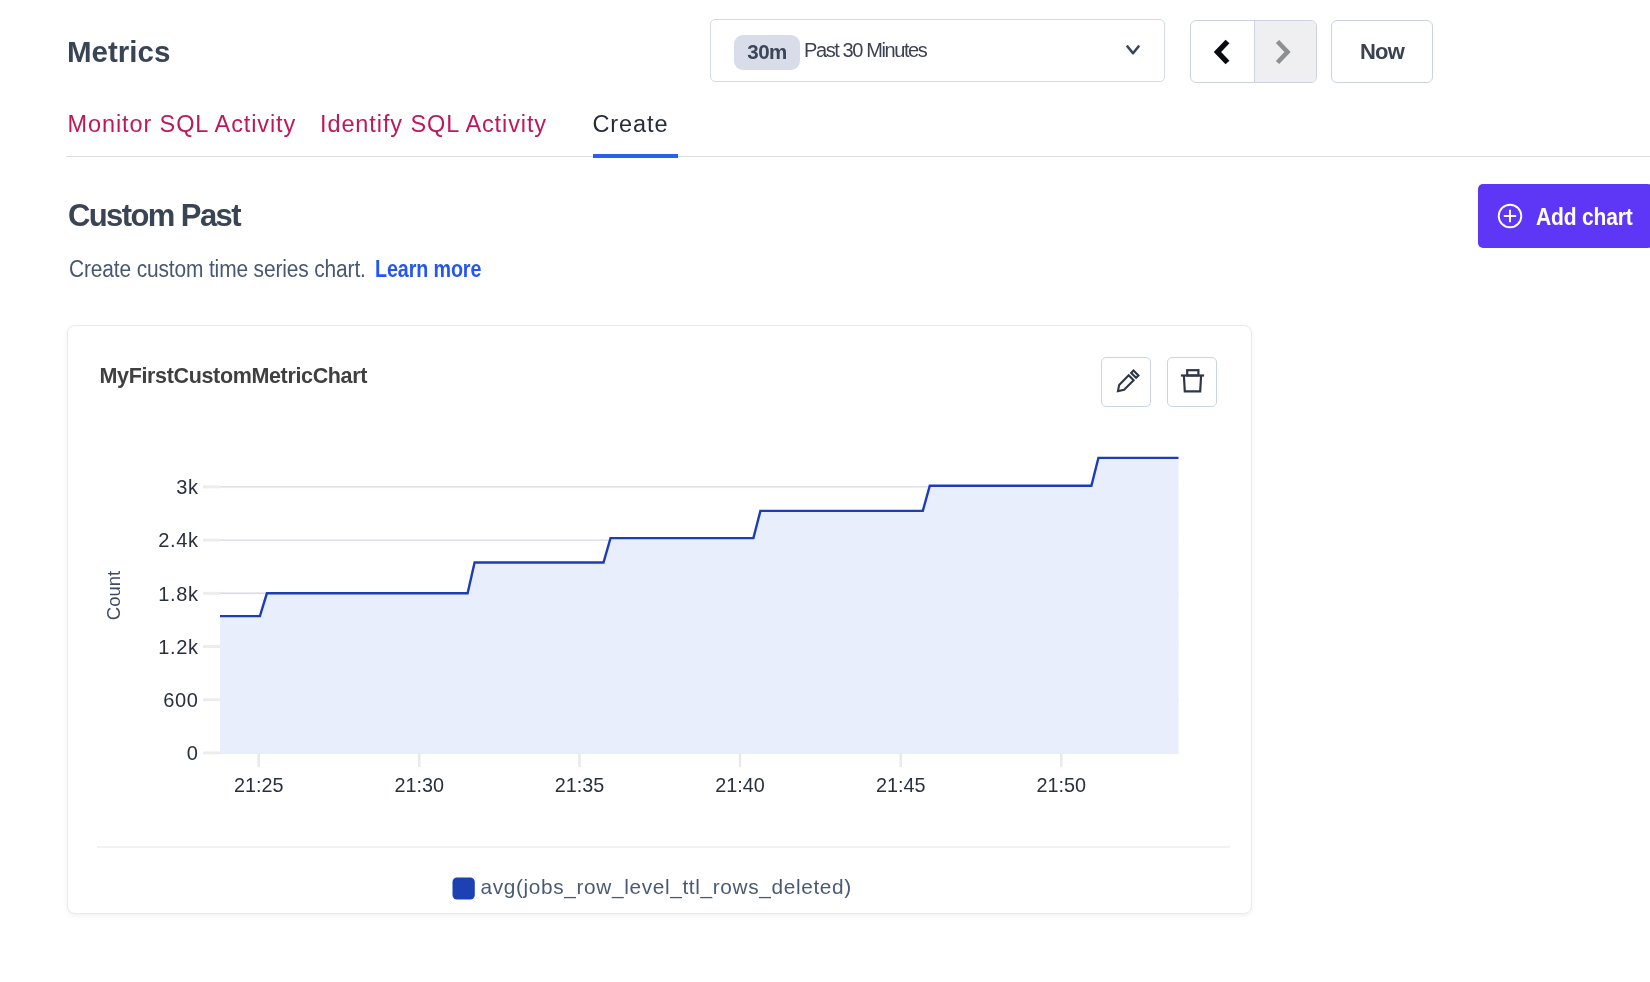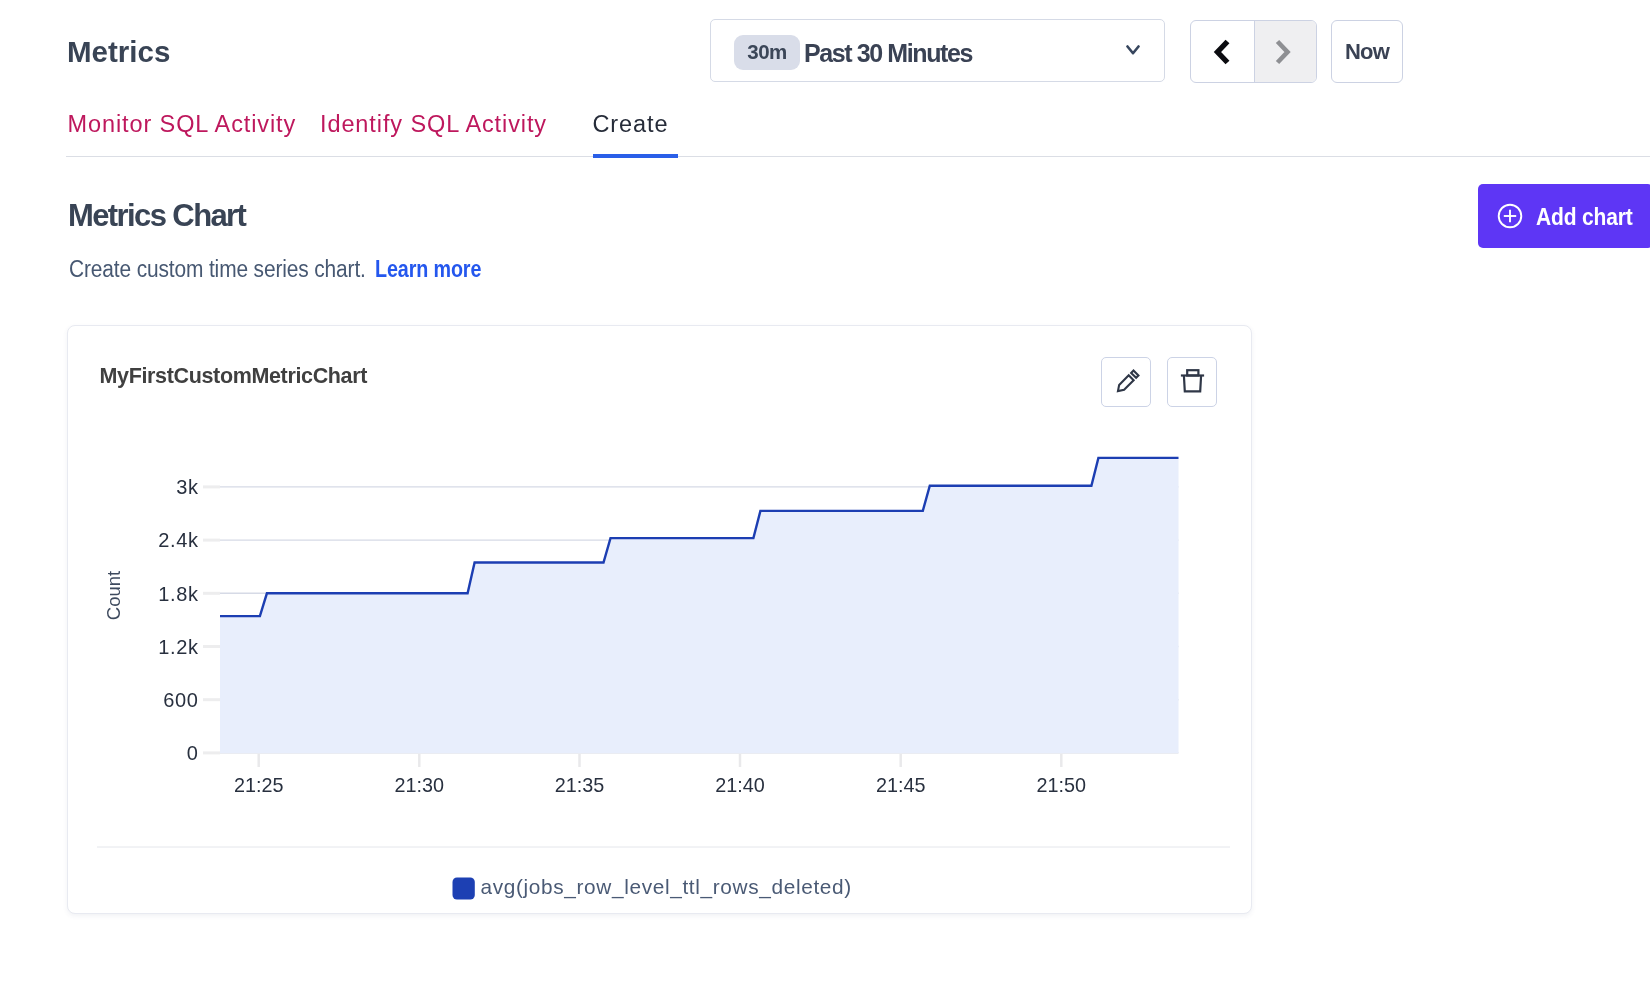--- a/index.html
+++ b/index.html
@@ -4,26 +4,26 @@
 <style>
   * { margin:0; padding:0; box-sizing:border-box; }
   html,body { width:1650px; height:982px; background:#ffffff; font-family:"Liberation Sans", sans-serif; }
   .abs { position:absolute; }
   #page { position:relative; width:1650px; height:982px; overflow:hidden;margin-left:40px; }
   .h1 { left:27px; top:35px; font-size:29.5px; font-weight:700; color:#394455; letter-spacing:0; }
   
   .dd { left:670px; top:19px; width:455px; height:63px; border:1px solid #d5dae6; border-radius:5px; background:#fff; }
   .badge { left:694px; top:35px; width:66px; height:35px; background:#d9dde9; border-radius:9px; color:#3b4658;
            font-size:20.5px; font-weight:700; text-align:center; line-height:33px; letter-spacing:-0.5px; }
-  .ddlabel { left:764px; top:39px; font-size:25px; font-weight:700; color:#3a4254; letter-spacing:-1.4px; }
+  .ddlabel { left:764px; top:39px; font-size:20px; font-weight:400; color:#3a4254; letter-spacing:-1.4px; }
   
   .pager { left:1150px; top:20px; width:127px; height:63px; border:1px solid #ccd2e3; border-radius:6px; overflow:hidden; background:#fff; }
   .pager .half { position:absolute; top:0; width:63px; height:63px; }
   .pager .right { left:63px; background:#efeff1; border-left:1px solid #ccd2e3; width:64px; }
-  .nowbtn { left:1291px; top:20px; width:72px; height:63px; border:1px solid #ccd2e3; border-radius:6px; background:#fff;
+  .nowbtn { left:1291px; top:20px; width:102px; height:63px; border:1px solid #ccd2e3; border-radius:6px; background:#fff;
             font-size:22px; font-weight:700; color:#3a4254; text-align:center; line-height:61px; letter-spacing:-0.8px; }
   
   .tab { top:111px; font-size:23.5px; color:#be185d; letter-spacing:0.9px; }
   .tab.active { color:#262c39; }
   .tabsep { left:26px; top:156px; width:1587px; height:1px; background:#dbdee5; }
   .tabul { left:553px; top:153.5px; width:85px; height:4.5px; background:#2a5fe8; }
   
   .h2 { left:28px; top:197.5px; font-size:31px; font-weight:700; color:#394455; letter-spacing:-1.6px; }
   .sub { left:28.5px; top:256px; font-size:23.5px; color:#475872; letter-spacing:-0.15px; transform:scaleX(0.89); transform-origin:0 0; }
   .lmore { left:335px; top:256px; font-size:23.5px; color:#2457ee; font-weight:700; letter-spacing:-0.15px; transform:scaleX(0.84); transform-origin:0 0; }
@@ -60,21 +60,21 @@
     <polyline points="3.5,2.5 13.5,13 3.5,23.5" fill="none" stroke="#8e8f93" stroke-width="4.6" stroke-linecap="butt" stroke-linejoin="miter"></polyline>
   </svg>
   <div class="abs nowbtn">Now</div>
 
   <div class="abs tab" style="left:27.5px;">Monitor SQL Activity</div>
   <div class="abs tab" style="left:280px;">Identify SQL Activity</div>
   <div class="abs tab active" style="left:552.5px;">Create</div>
   <div class="abs tabsep"></div>
   <div class="abs tabul"></div>
 
-  <div class="abs h2">Metrics Chart</div>
+  <div class="abs h2">Custom Past</div>
   <div class="abs sub">Create custom time series chart.</div>
   <div class="abs lmore">Learn more</div>
 
   <div class="abs addbtn"></div>
   <svg class="abs" style="left:1457px; top:203px;" width="26" height="26" viewBox="0 0 26 26">
     <circle cx="13" cy="13" r="11.3" fill="none" stroke="#ffffff" stroke-width="1.9"></circle>
     <line x1="13" y1="6.8" x2="13" y2="19.2" stroke="#ffffff" stroke-width="1.9"></line>
     <line x1="6.8" y1="13" x2="19.2" y2="13" stroke="#ffffff" stroke-width="1.9"></line>
   </svg>
   <div class="abs addlabel">Add chart</div>

